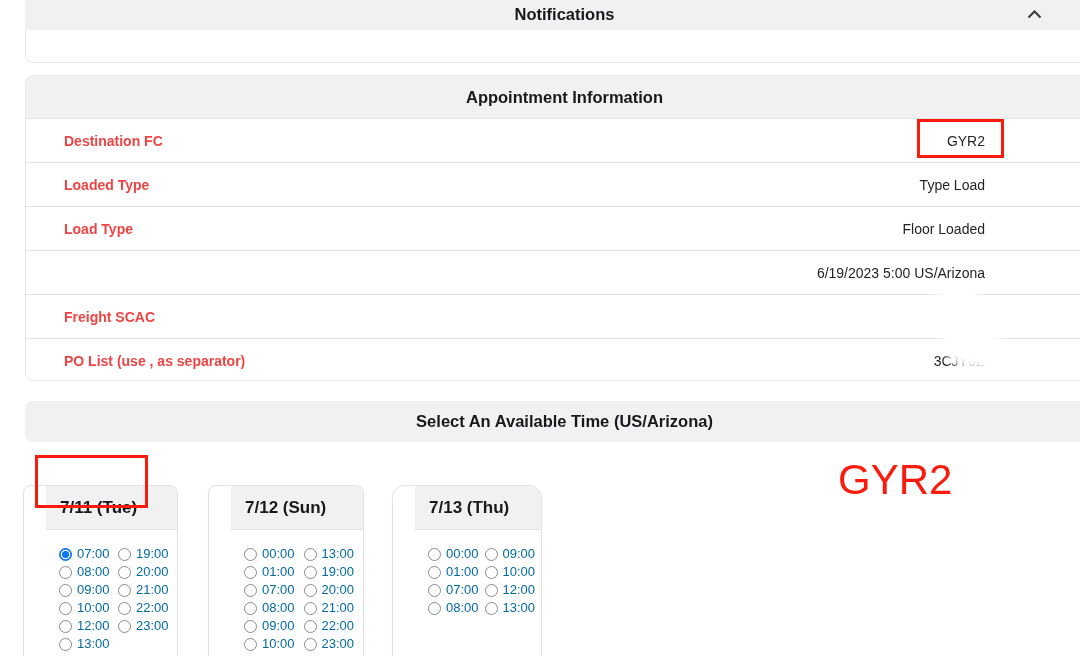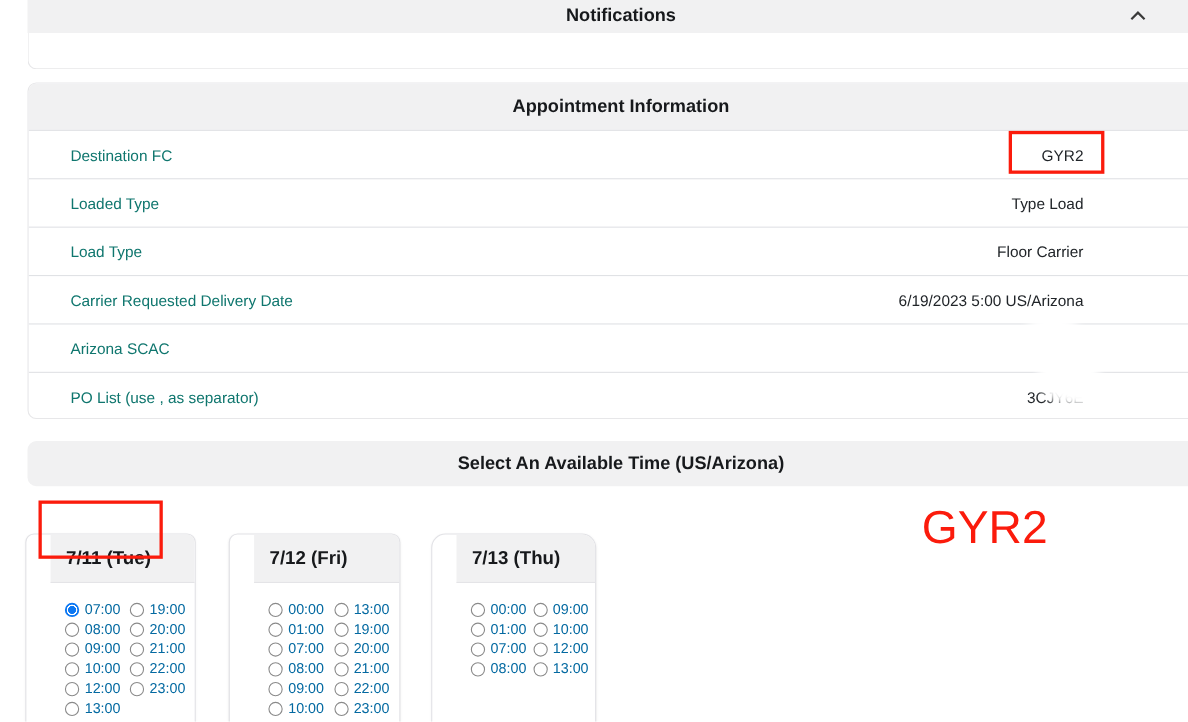--- a/index.html
+++ b/index.html
@@ -55,21 +55,21 @@
   }
   .info-row {
     height: 44px;
     display: flex;
     align-items: center;
     border-top: 1px solid #e0e2e5;
     padding-left: 38px;
     padding-right: 118px;
     font-size: 14px;
   }
-  .info-row .lab { color: #0f766e; }
+  .info-row .lab { color: #ef4444; font-weight: bold; }
   .info-row .val { margin-left: auto; color: #212529; text-align: right; }
   
   .select-bar {
     position: absolute;
     left: 25px; right: -24px;
     top: 401px; height: 41px;
     line-height: 41px;
     background: #f1f1f2;
     border-radius: 8px;
     font-weight: bold; font-size: 16.5px;
@@ -159,28 +159,27 @@
       <div class="info-row">
         <span class="lab">Destination FC</span>
         <span class="val">GYR2</span>
       </div>
       <div class="info-row">
         <span class="lab">Loaded Type</span>
         <span class="val">Type Load</span>
       </div>
       <div class="info-row">
         <span class="lab">Load Type</span>
-        <span class="val">Floor Carrier</span>
-      </div>
-      <div class="info-row">
-        <span class="lab">Carrier Requested Delivery Date</span>
+        <span class="val">Floor Loaded</span>
+      </div>
+      <div class="info-row">
         <span class="val">6/19/2023 5:00 US/Arizona</span>
       </div>
       <div class="info-row">
-        <span class="lab">Arizona SCAC</span>
+        <span class="lab">Freight SCAC</span>
         <span class="val"></span>
       </div>
       <div class="info-row">
         <span class="lab">PO List (use , as separator)</span>
         <span class="val">3CJY6E</span>
       </div>
     </div>
 </div>
 
 <div class="smudge-dark"></div>
@@ -238,21 +237,21 @@
             <span>22:00</span>
           </div>
           <div class="time-item">
             <span class="radio"></span>
             <span>23:00</span>
           </div>
         </div>
       </div>
     </div>
     <div class="day-card">
-      <div class="day-header">7/12 (Fri)</div>
+      <div class="day-header">7/12 (Sun)</div>
       <div class="day-body">
         <div class="time-col">
           <div class="time-item">
             <span class="radio"></span>
             <span>00:00</span>
           </div>
           <div class="time-item">
             <span class="radio"></span>
             <span>01:00</span>
           </div>

